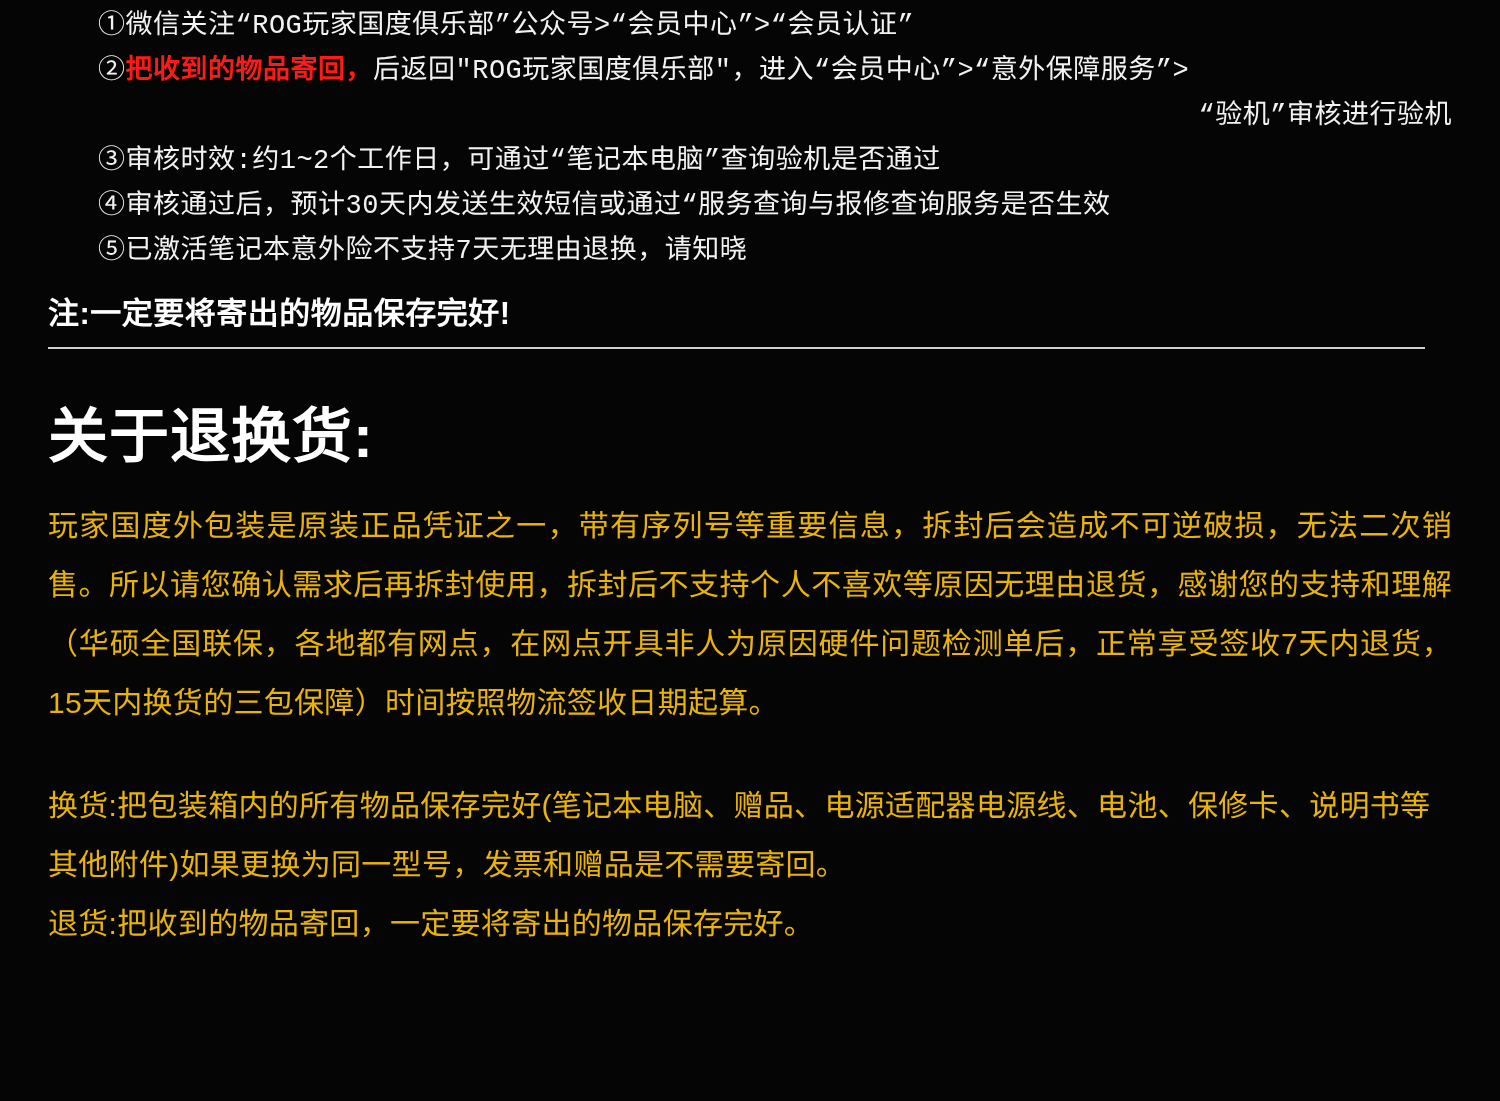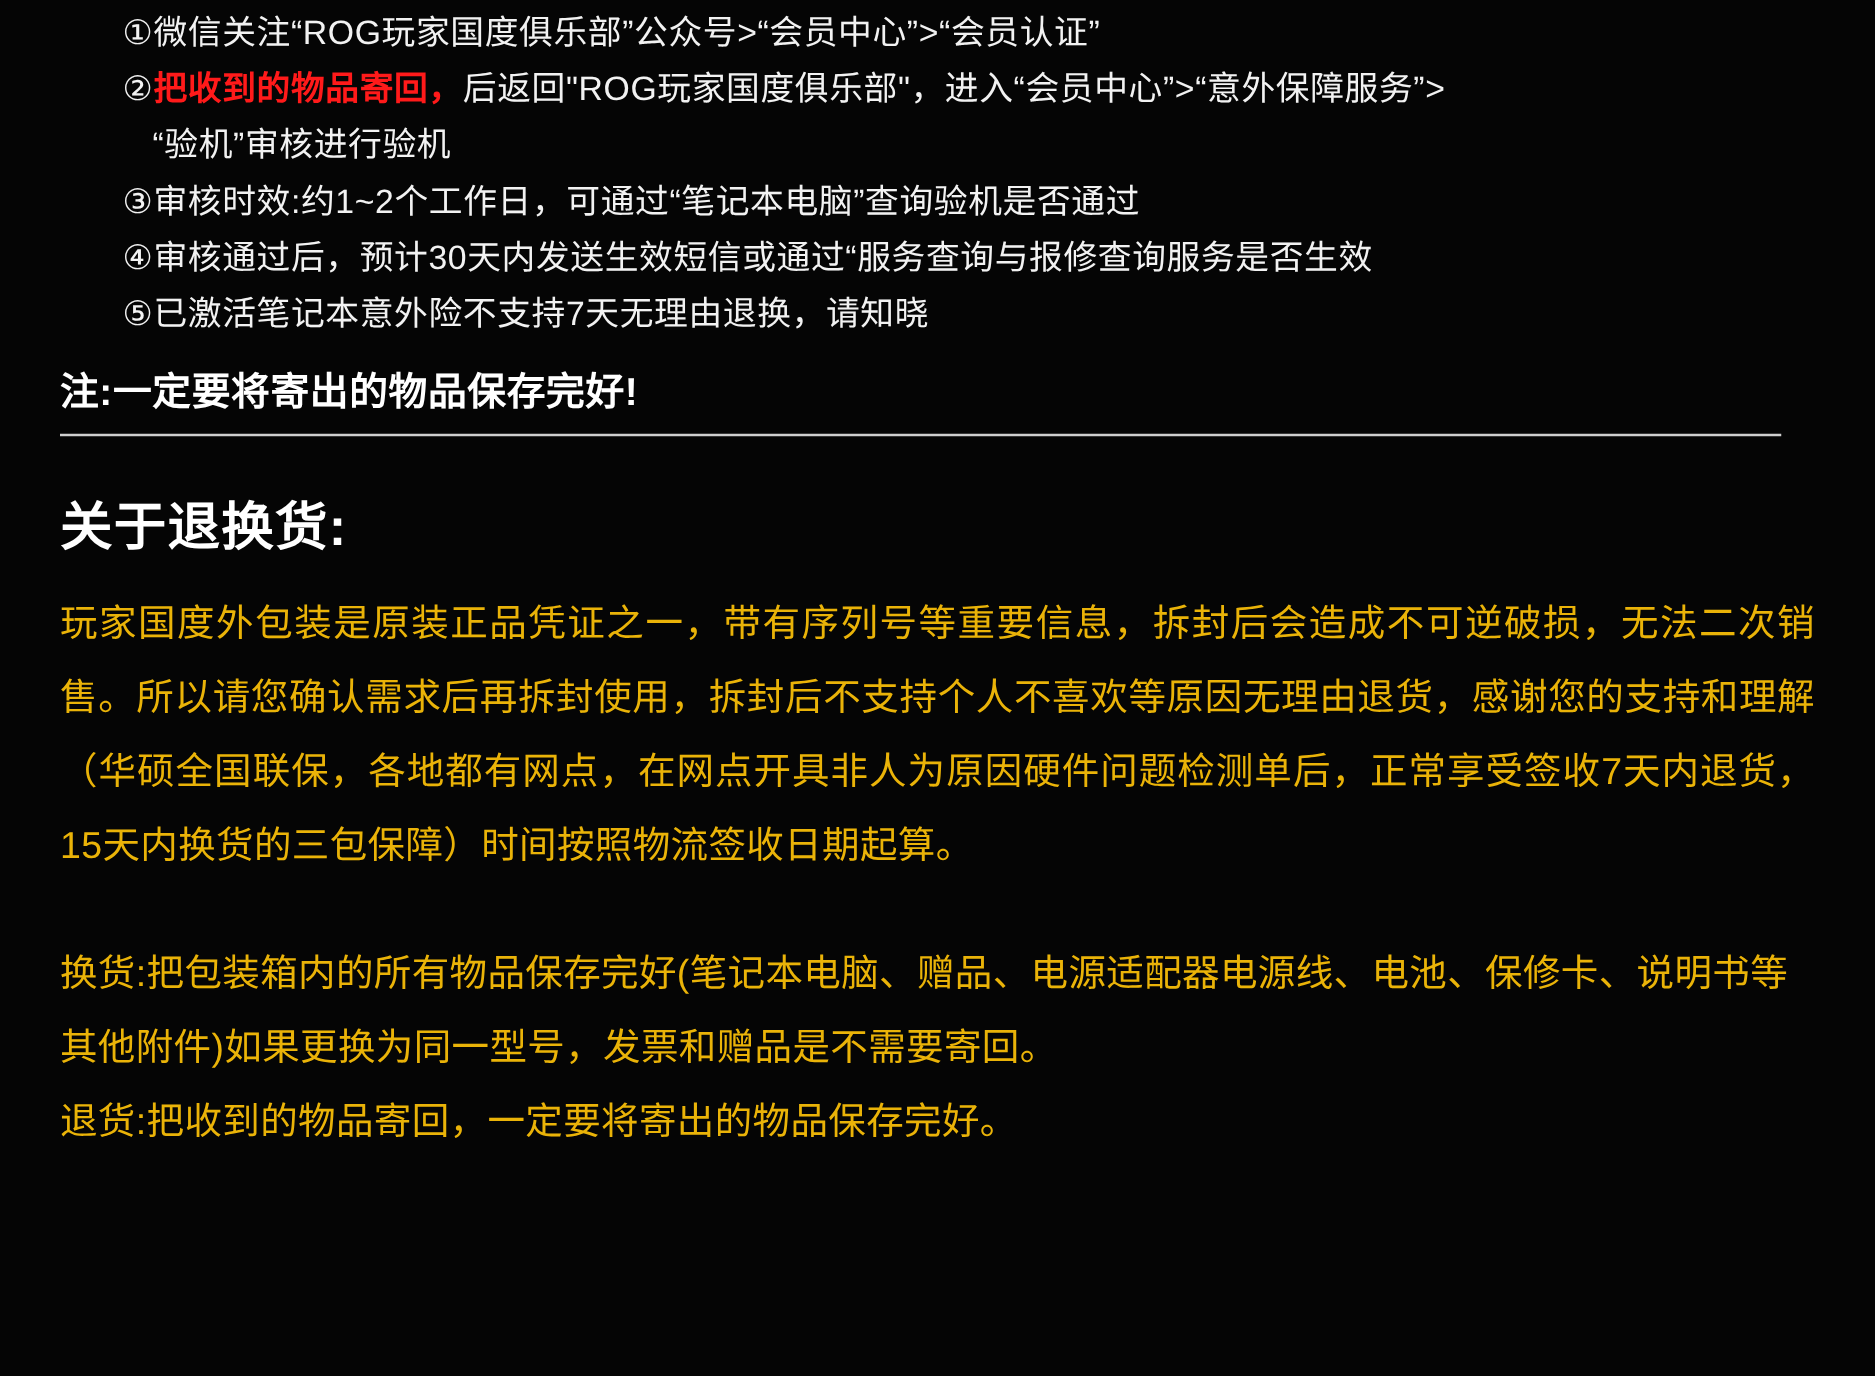--- a/index.html
+++ b/index.html
@@ -19,40 +19,42 @@
     width: 1500px;
     height: 1101px;
     background: #050505;
     box-sizing: border-box;
     padding: 0 48px;
   }
 
   
   .steps {
     padding-top: 4px;
+    font-family: Liberation Mono, monospace;
   }
   .step {
     display: block;
     font-size: 27px;
     line-height: 45px;
     letter-spacing: 0.5px;
     color: #f2f2f2;
     padding-left: 52px;
     text-indent: -2px;
     white-space: normal;
   }
   .step .num {
     display: inline;
   }
   .step-2 {
     padding-left: 52px;
   }
   .step-2 .cont {
     display: block;
     padding-left: 24px;
+    text-align: right;
   }
   .emph-red {
     color: #ff1a1a;
     font-weight: bold;
   }
 
   .note {
     margin-top: 14px;
     padding-left: 0;
     font-size: 31px;
@@ -64,21 +66,21 @@
   .divider {
     margin: 14px 0 0 0;
     height: 2px;
     background: #cfcfcf;
     width: 1377px;
   }
 
   
   .sec-title {
     margin-top: 38px;
-    font-size: 42px;
+    font-size: 60px;
     font-weight: bold;
     letter-spacing: 1px;
     color: #ffffff;
   }
 
   .para {
     margin-top: 22px;
     font-size: 30px;
     line-height: 59px;
     color: #eab308;

